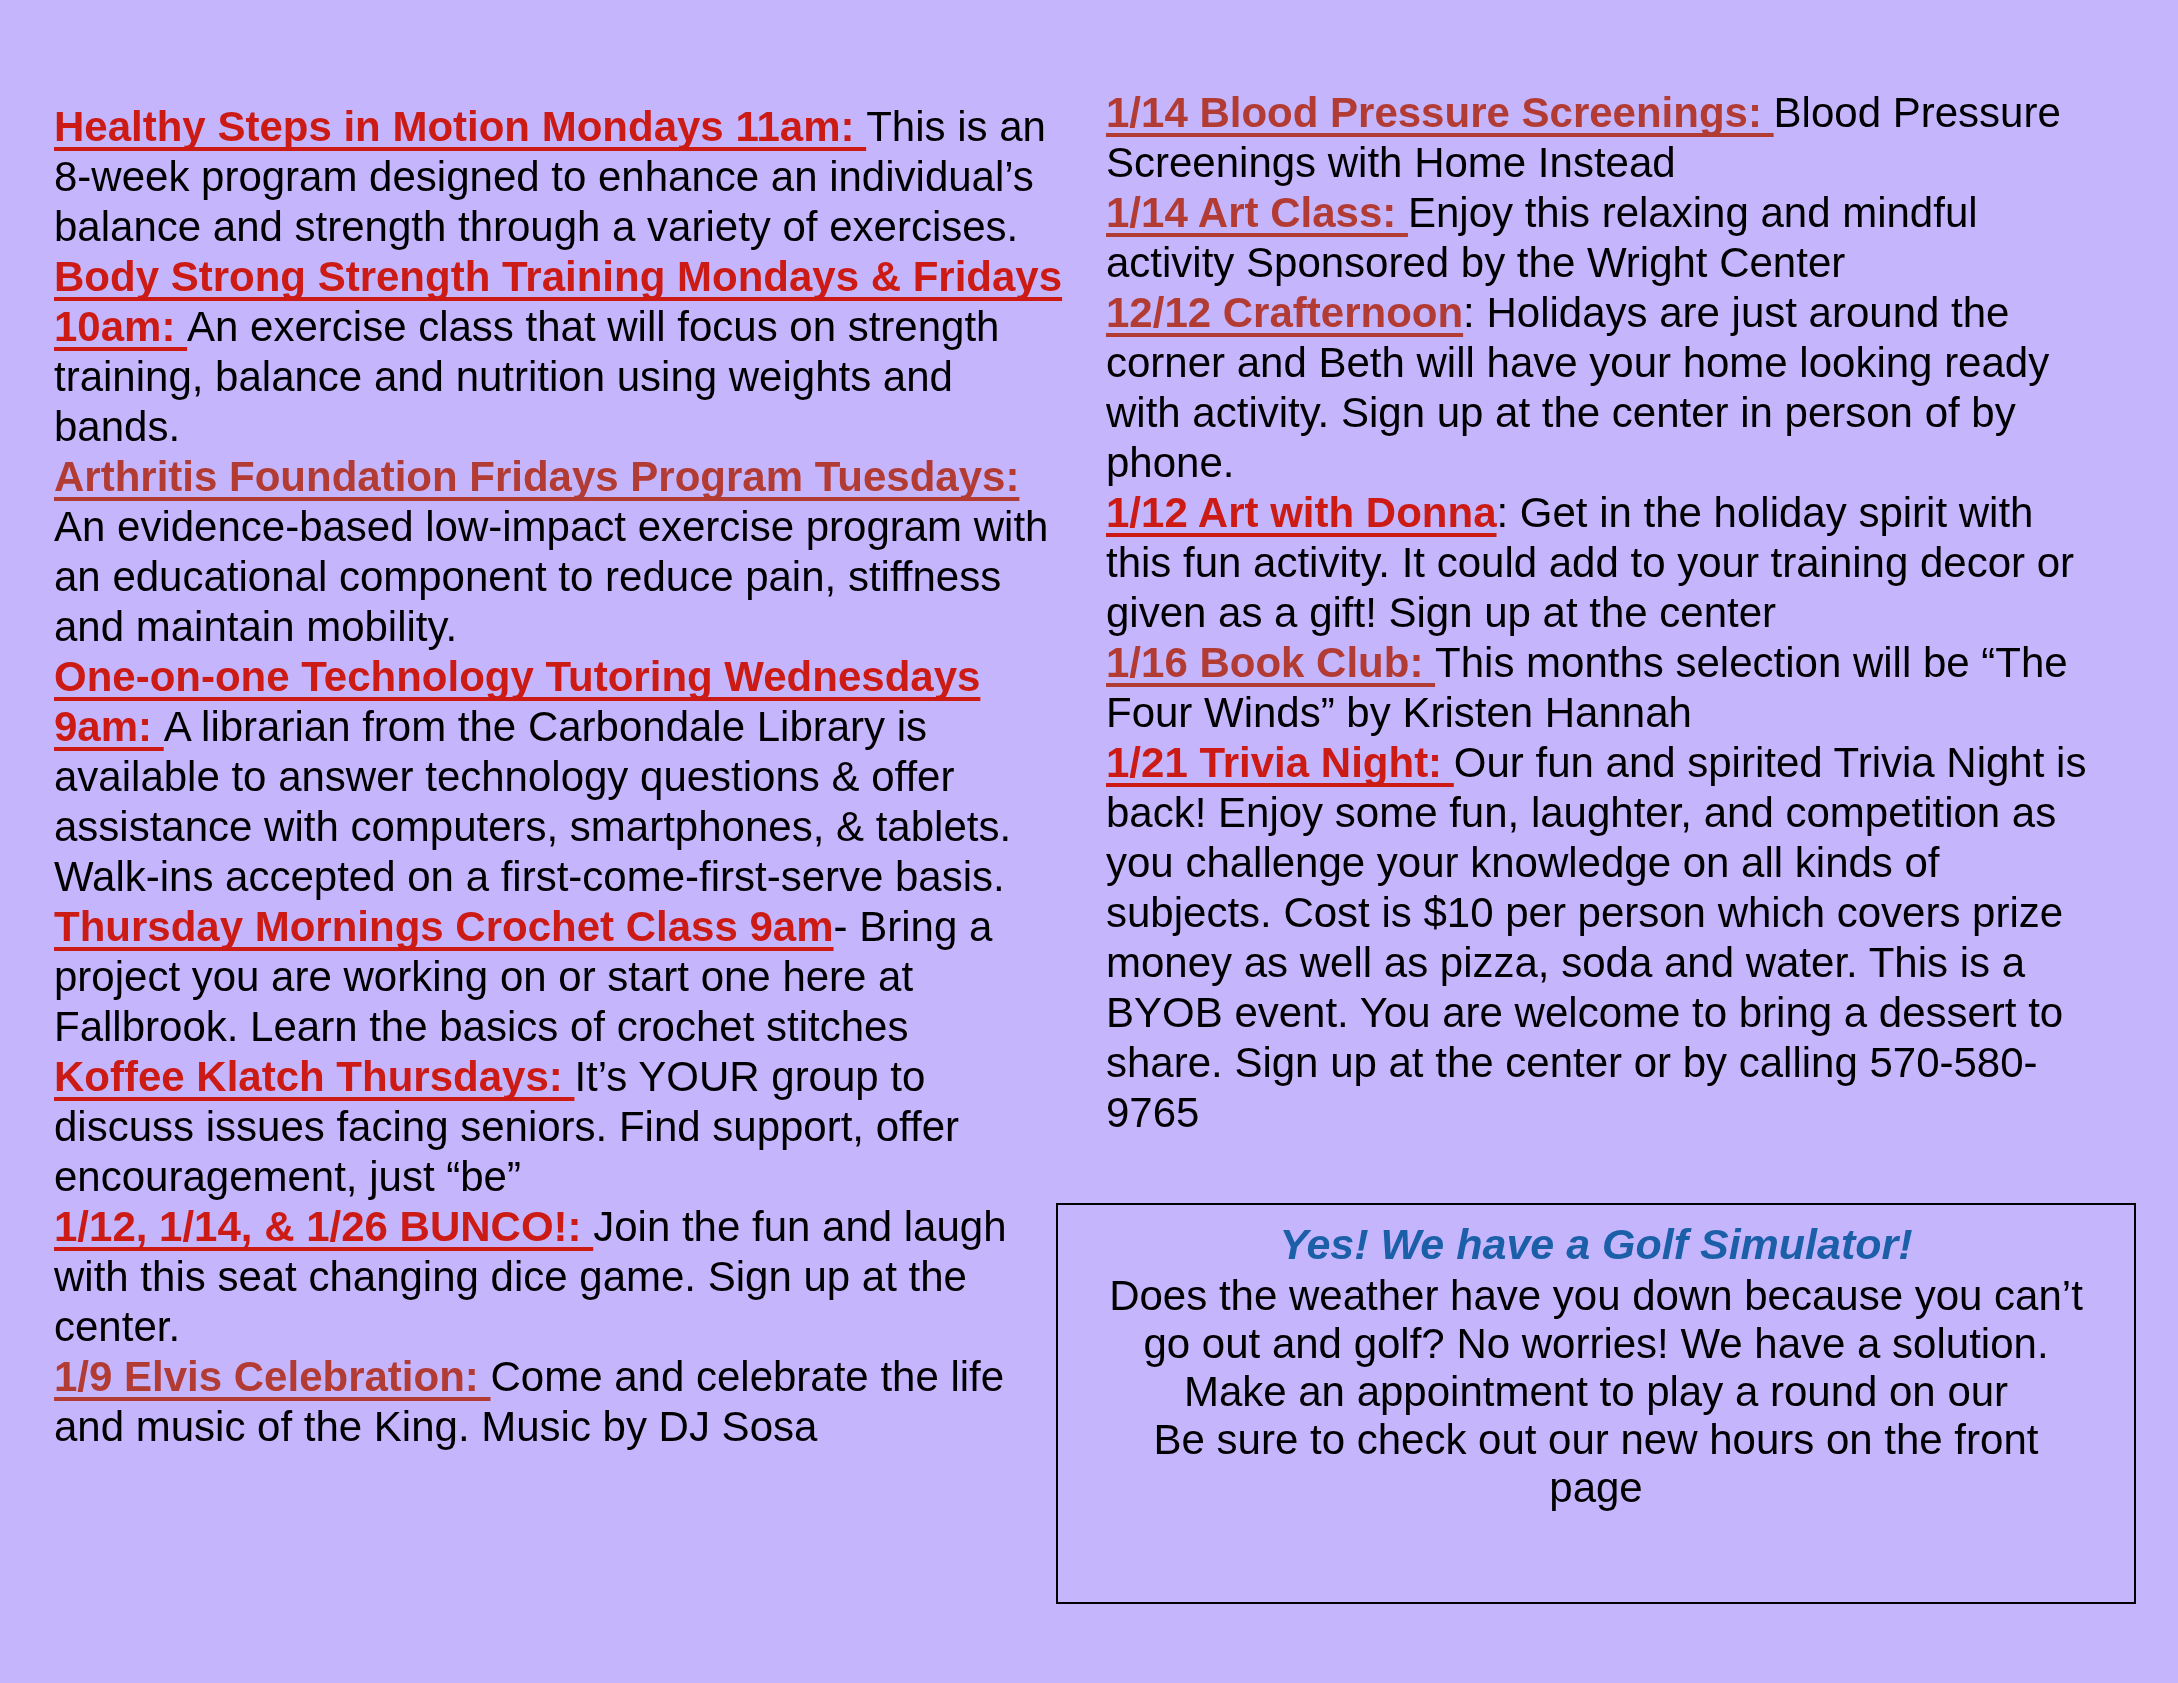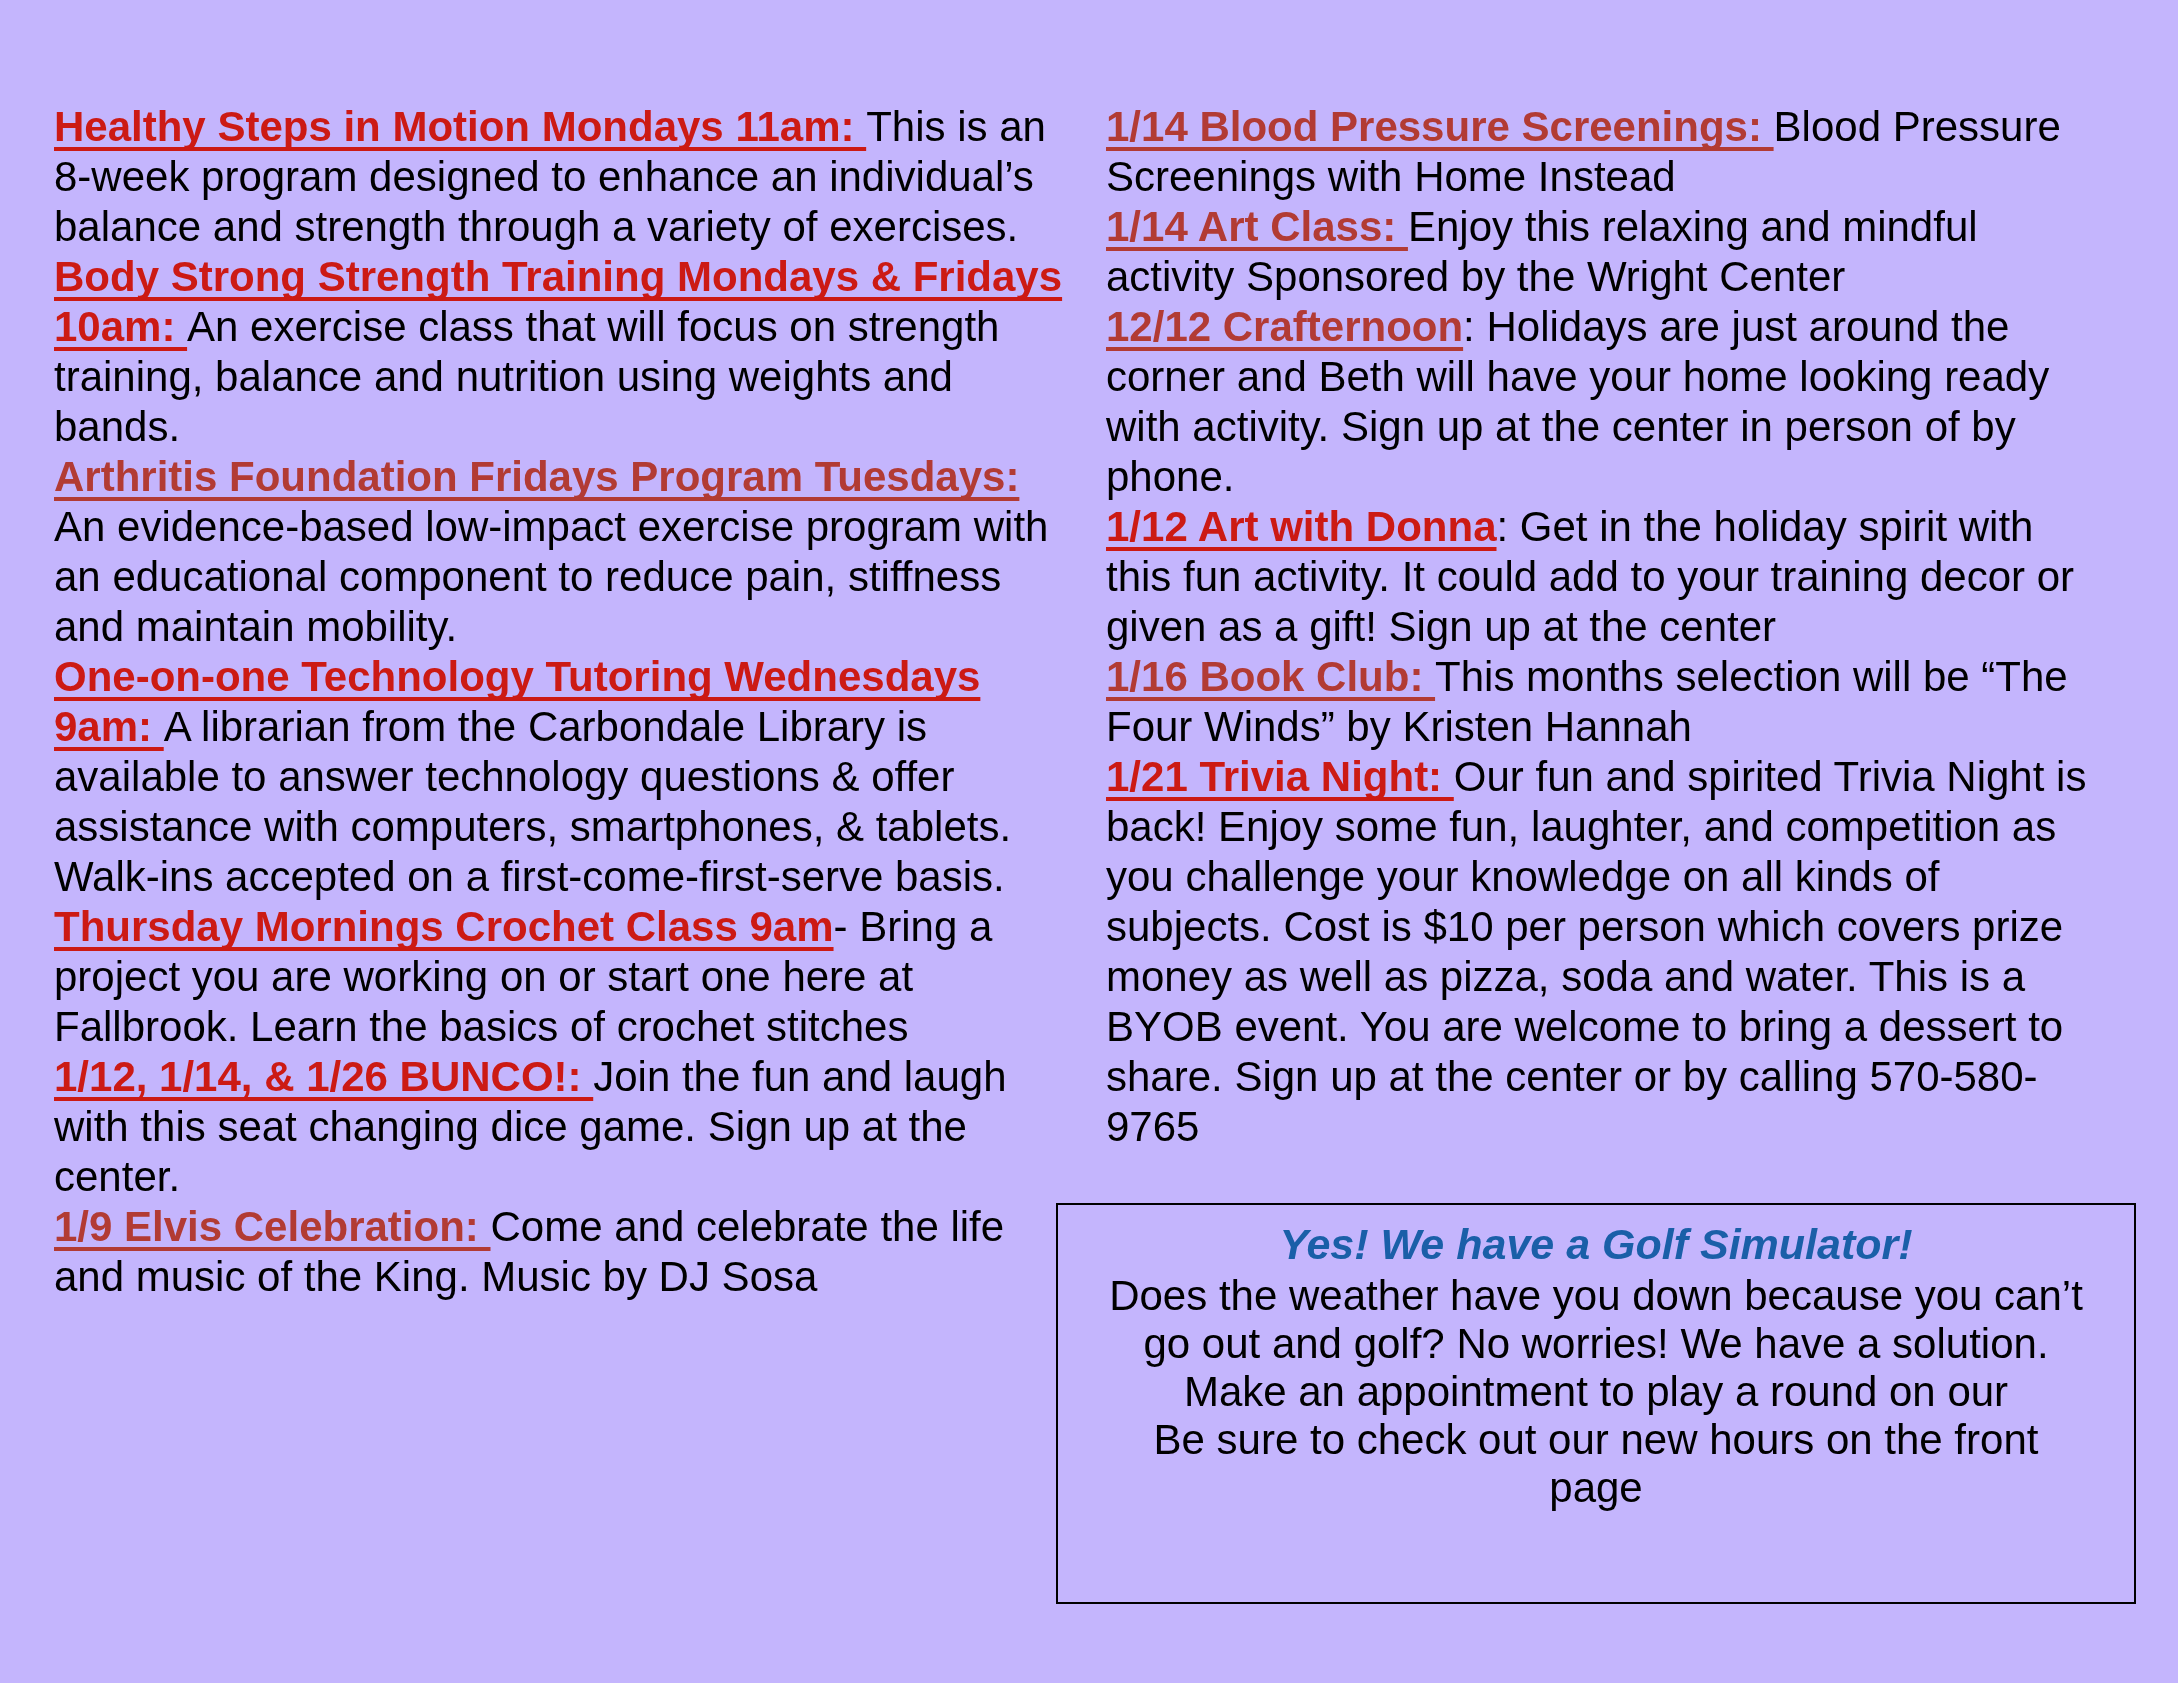--- a/index.html
+++ b/index.html
@@ -12,21 +12,21 @@
     color: #000000;
     overflow: hidden;
   }
   .col {
     position: absolute;
     font-size: 42px;
     line-height: 50px;
     color: #000000;
   }
   .col-left  { left: 54px;   top: 102px; width: 1010px; }
-  .col-right { left: 1106px; top: 102px; width: 982px;  }
+  .col-right { left: 1106px; top: 88px; width: 982px;  }
   p.item { margin: 0; padding: 0; }
   .hd {
     font-weight: bold;
     text-decoration: underline;
     text-decoration-thickness: 4px;
     text-underline-offset: 6px;
     text-decoration-skip-ink: none;
   }
   [data-tone="bright"] .hd { color: #cc1a14; text-decoration-color: #cc1a14; }
   [data-tone="brick"]  .hd { color: #b23b34; text-decoration-color: #b23b34; }
@@ -58,20 +58,21 @@
 <body>
 
 <div class="page">
 
   <div class="col col-left">
     <p class="item" data-tone="bright"><span class="hd">Healthy Steps in Motion Mondays 11am: </span><span class="bd">This is an 8-week program designed to enhance an individual’s balance and strength through a variety of exercises.</span></p>
     <p class="item" data-tone="bright"><span class="hd">Body Strong Strength Training Mondays &amp; Fridays 10am: </span><span class="bd">An exercise class that will focus on strength training, balance and nutrition using weights and bands.</span></p>
     <p class="item" data-tone="brick"><span class="hd">Arthritis Foundation Fridays Program Tuesdays: </span><span class="bd">An evidence-based low-impact exercise program with an educational component to reduce pain, stiffness and maintain mobility.</span></p>
     <p class="item" data-tone="bright"><span class="hd">One-on-one Technology Tutoring Wednesdays 9am: </span><span class="bd">A librarian from the Carbondale Library is available to answer technology questions &amp; offer assistance with computers, smartphones, &amp; tablets. Walk-ins accepted on a first-come-first-serve basis.</span></p>
     <p class="item" data-tone="bright"><span class="hd">Thursday Mornings Crochet Class 9am</span><span class="bd">- Bring a project you are working on or start one here at Fallbrook. Learn the basics of crochet stitches</span></p>
+    <p class="item" data-tone="bright"><span class="hd">Koffee Klatch Thursdays: </span><span class="bd">It’s YOUR group to discuss issues facing seniors. Find support, offer encouragement, just “be”</span></p>
     <p class="item" data-tone="bright"><span class="hd">1/12, 1/14, &amp; 1/26 BUNCO!: </span><span class="bd">Join the fun and laugh with this seat changing dice game. Sign up at the center.</span></p>
     <p class="item" data-tone="brick"><span class="hd">1/9 Elvis Celebration: </span><span class="bd">Come and celebrate the life and music of the King. Music by DJ Sosa</span></p>
   </div>
 
   <div class="col col-right">
     <p class="item" data-tone="brick"><span class="hd">1/14 Blood Pressure Screenings: </span><span class="bd">Blood Pressure Screenings with Home Instead</span></p>
     <p class="item" data-tone="brick"><span class="hd">1/14 Art Class: </span><span class="bd">Enjoy this relaxing and mindful activity Sponsored by the Wright Center</span></p>
     <p class="item" data-tone="brick"><span class="hd">12/12 Crafternoon</span><span class="bd">: Holidays are just around the corner and Beth will have your home looking ready with activity. Sign up at the center in person of by phone.</span></p>
     <p class="item" data-tone="bright"><span class="hd">1/12 Art with Donna</span><span class="bd">: Get in the holiday spirit with this fun activity. It could add to your training decor or given as a gift! Sign up at the center</span></p>
     <p class="item" data-tone="brick"><span class="hd">1/16 Book Club: </span><span class="bd">This months selection will be “The Four Winds” by Kristen Hannah</span></p>

